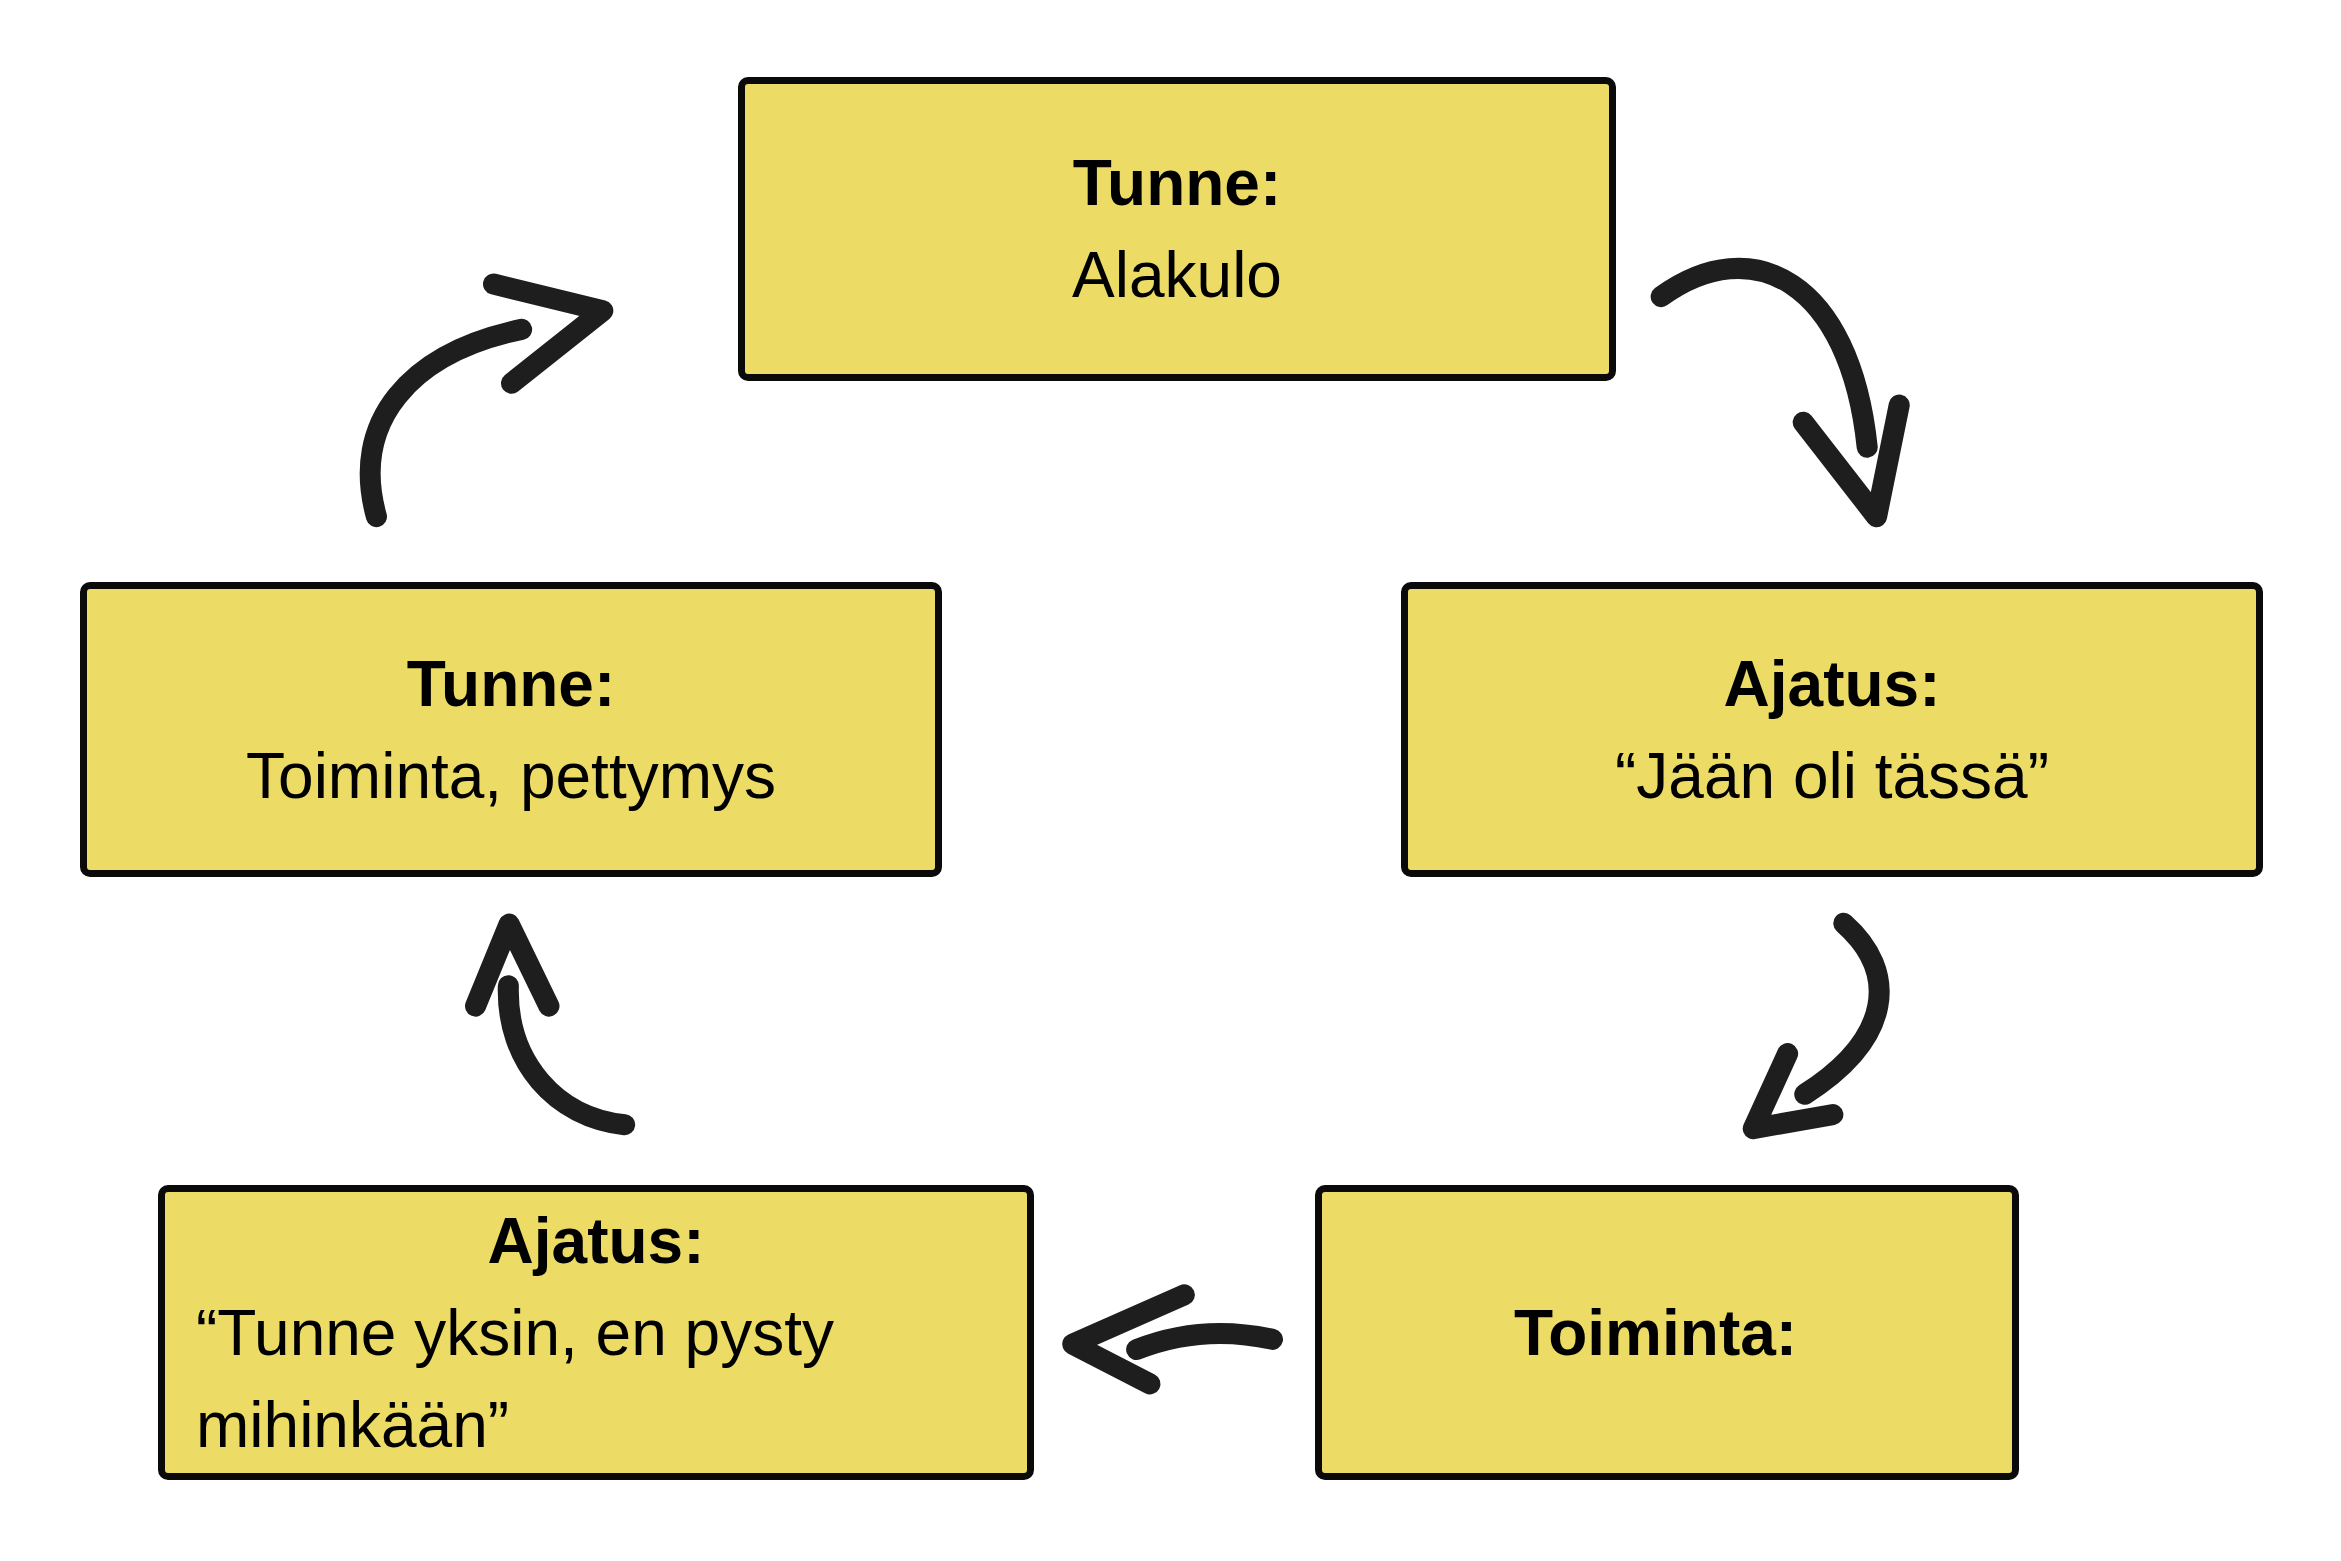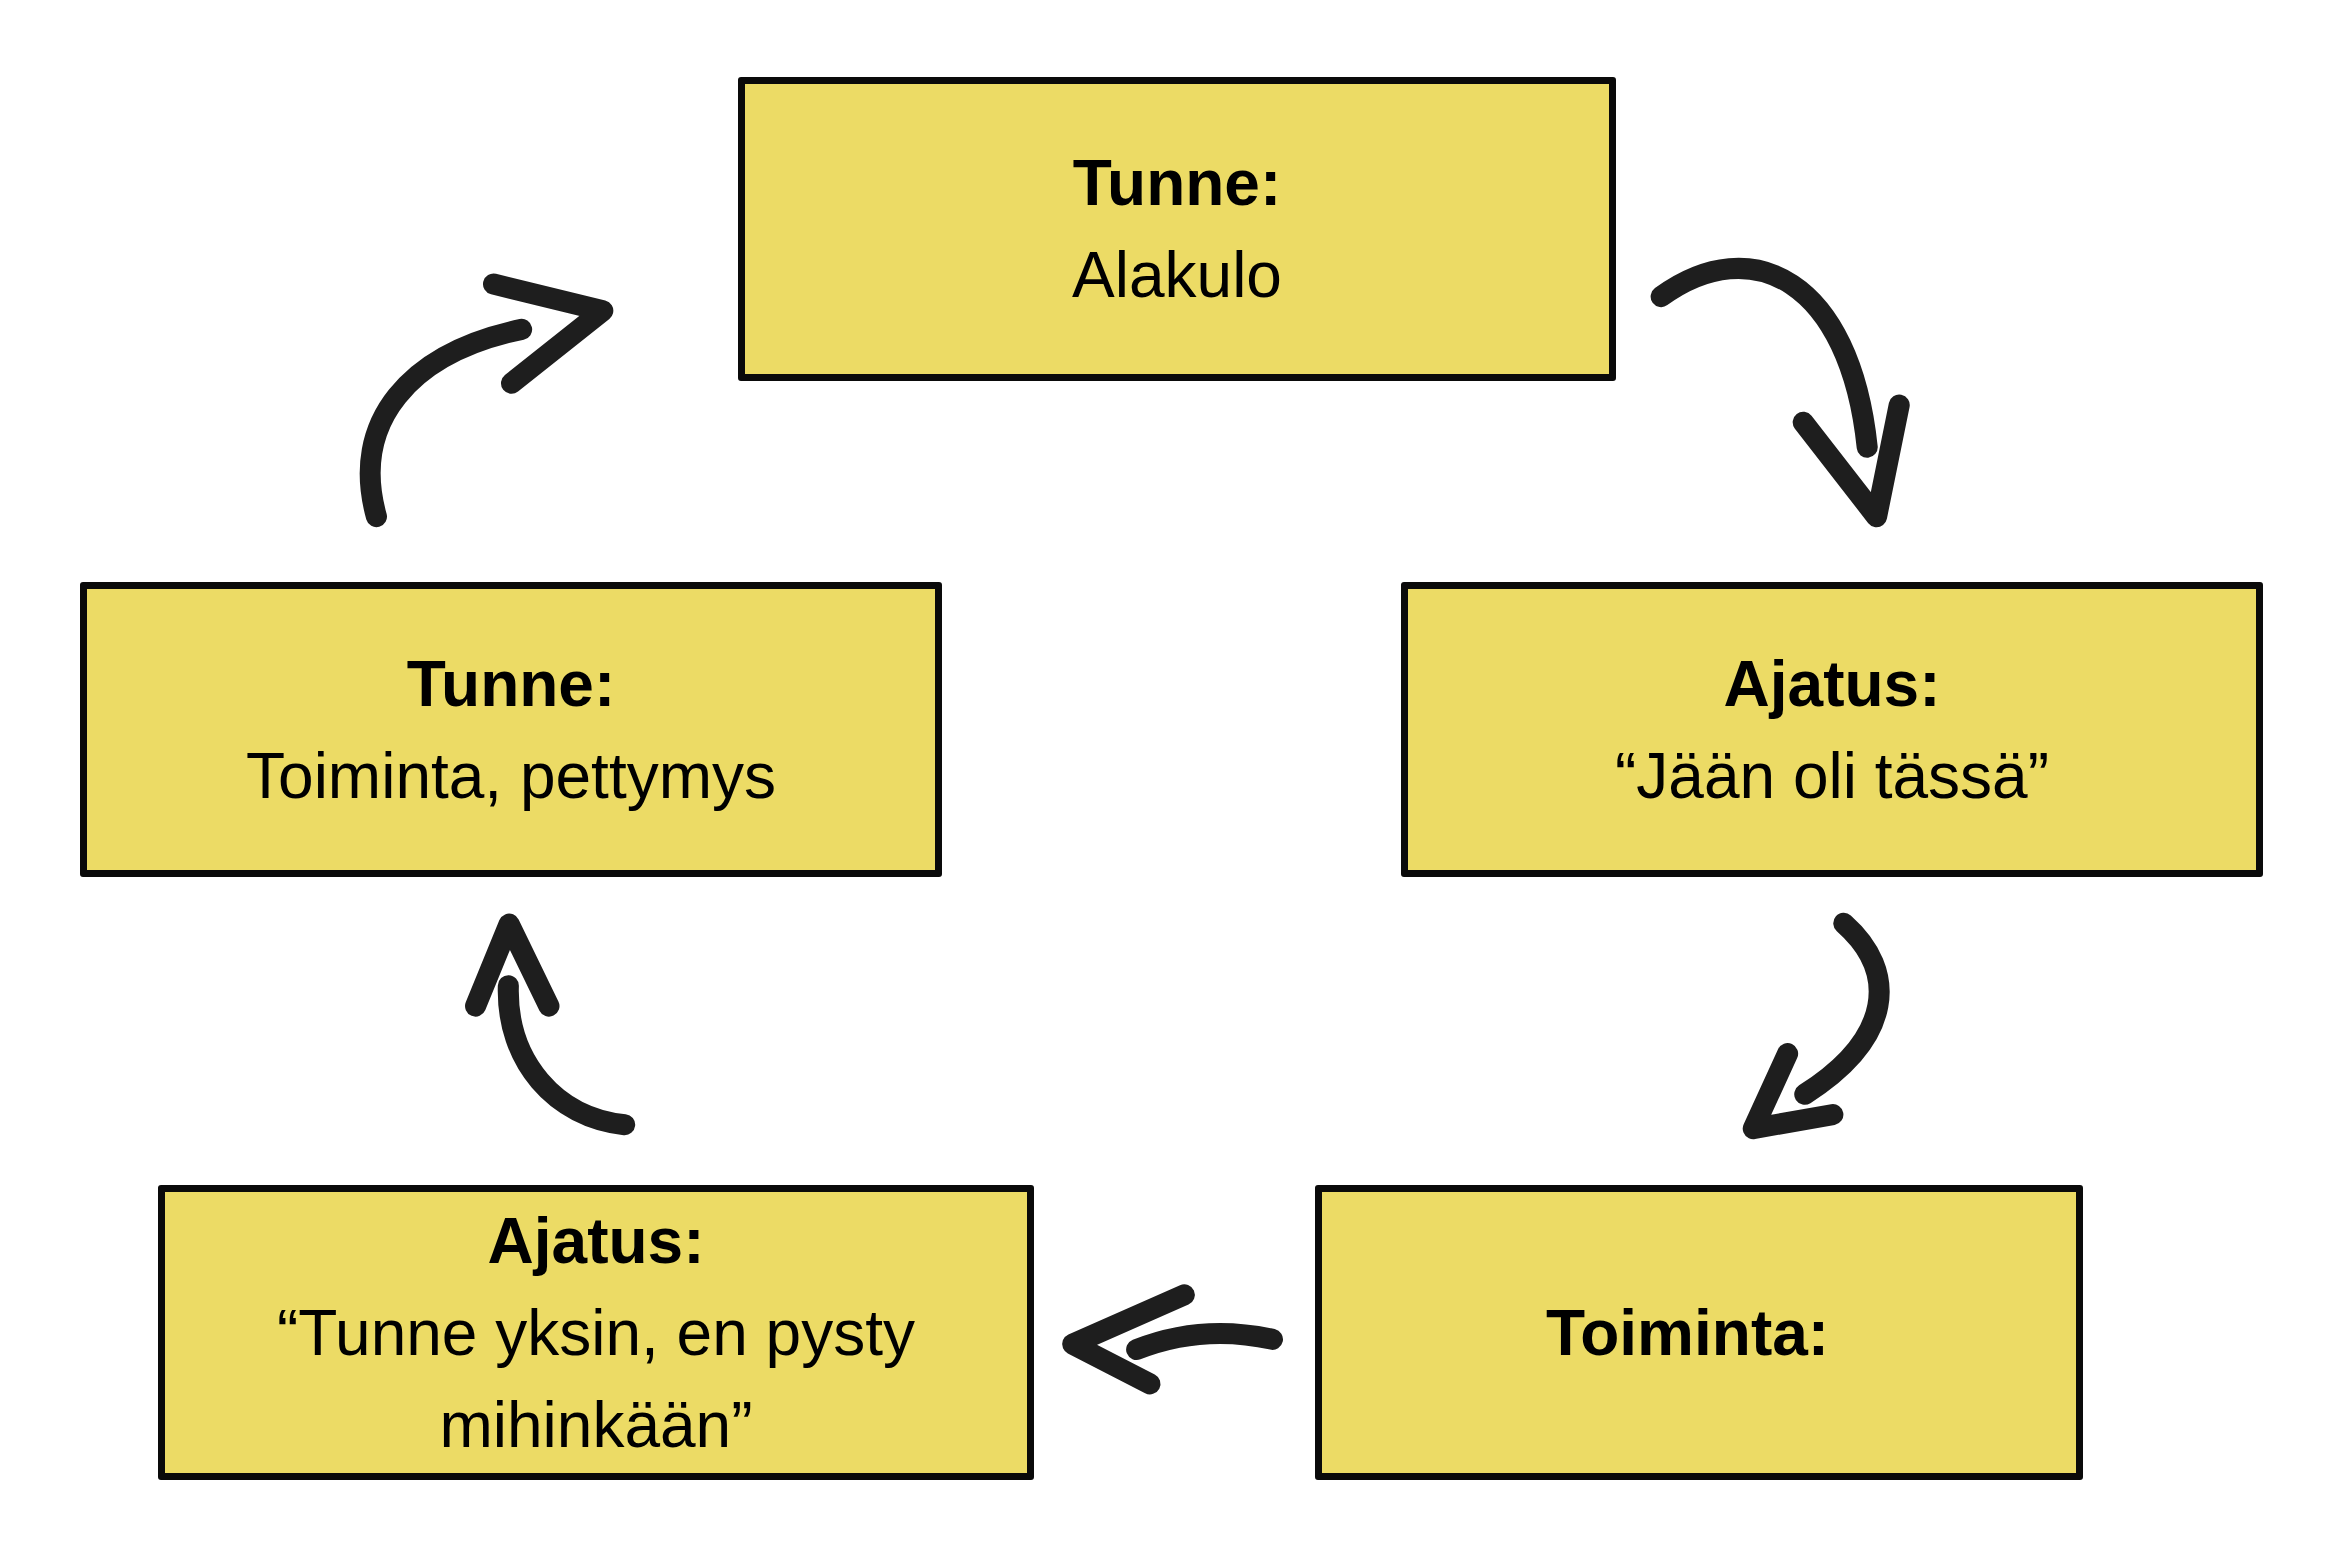--- a/index.html
+++ b/index.html
@@ -14,39 +14,38 @@
     background: #ffffff;
     overflow: hidden;
     font-family: "Liberation Sans", "DejaVu Sans", sans-serif;
     color: #000000;
   }
   .node {
     position: absolute;
     box-sizing: border-box;
     background: #ecdb65;
     border: 7px solid #0a0a0a;
-    border-radius: 3px;
+    border-radius: 10px;
     display: flex;
     flex-direction: column;
     justify-content: center;
     align-items: center;
-    text-align: center;
     padding: 0 31px;
     font-size: 64px;
     line-height: 92px;
   }
   .node-label {
     font-weight: 700;
   }
   .node-text {
     font-weight: 400;
   }
   .node-top          { left: 738px;  top: 77px;   width: 878px; height: 304px; }
   .node-right        { left: 1401px; top: 582px;  width: 862px; height: 295px; }
-  .node-bottom-right { left: 1315px; top: 1185px; width: 768px; height: 295px; padding-left: 8px; }
+  .node-bottom-right { left: 1315px; top: 1185px; width: 704px; height: 295px; padding-left: 8px; }
   .node-bottom-left  { left: 158px;  top: 1185px; width: 876px; height: 295px; }
   .node-left         { left: 80px;  top: 582px;  width: 862px; height: 295px; }
   .arrow-layer {
     position: absolute;
     left: 0;
     top: 0;
     width: 2342px;
     height: 1561px;
     pointer-events: none;
   }

